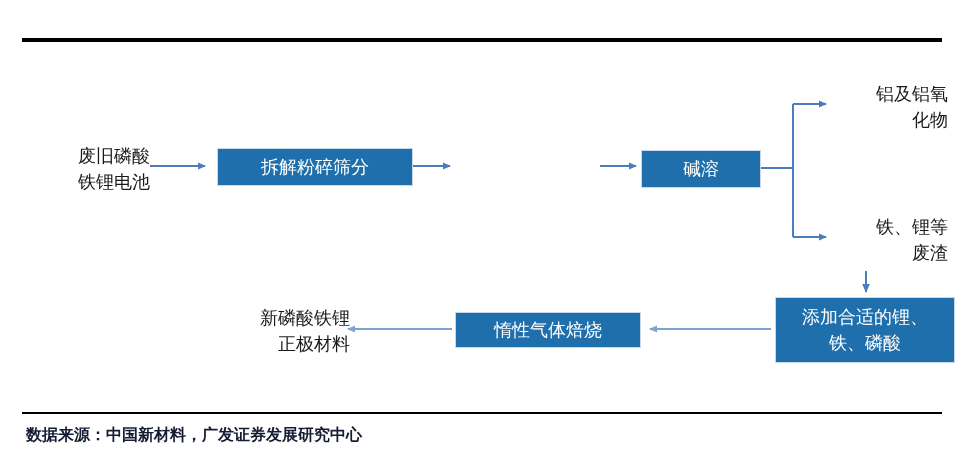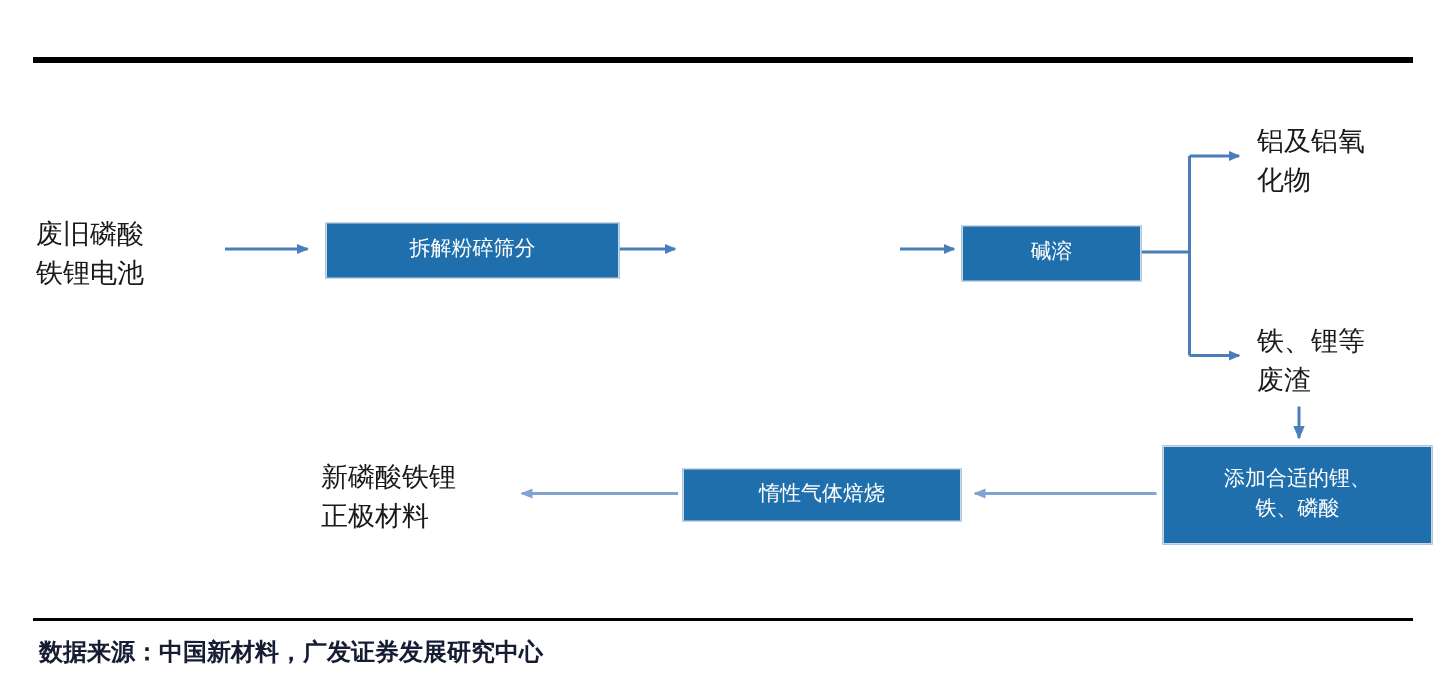--- a/index.html
+++ b/index.html
@@ -63,32 +63,32 @@
   }
   .node-box {
     position: absolute;
     background: #1F6FAD;
     border: 1px solid #c9d7e6;
     color: #ffffff;
     display: flex;
     align-items: center;
     justify-content: center;
     text-align: center;
-    font-size: 14px;
+    font-size: 18px;
     line-height: 1.45;
     font-family: "Liberation Serif", "DejaVu Serif", serif;
     box-sizing: border-box;
     white-space: pre-line;
   }
   .node-text {
     position: absolute;
     color: #1a1a1a;
     font-size: 18px;
     line-height: 1.45;
-    text-align: left;
+    text-align: right;
     font-family: "Liberation Serif", "DejaVu Serif", serif;
     white-space: pre-line;
   }
   svg.connectors {
     position: absolute;
     left: 0;
     top: 0;
     width: 964px;
     height: 364px;
     overflow: visible;

